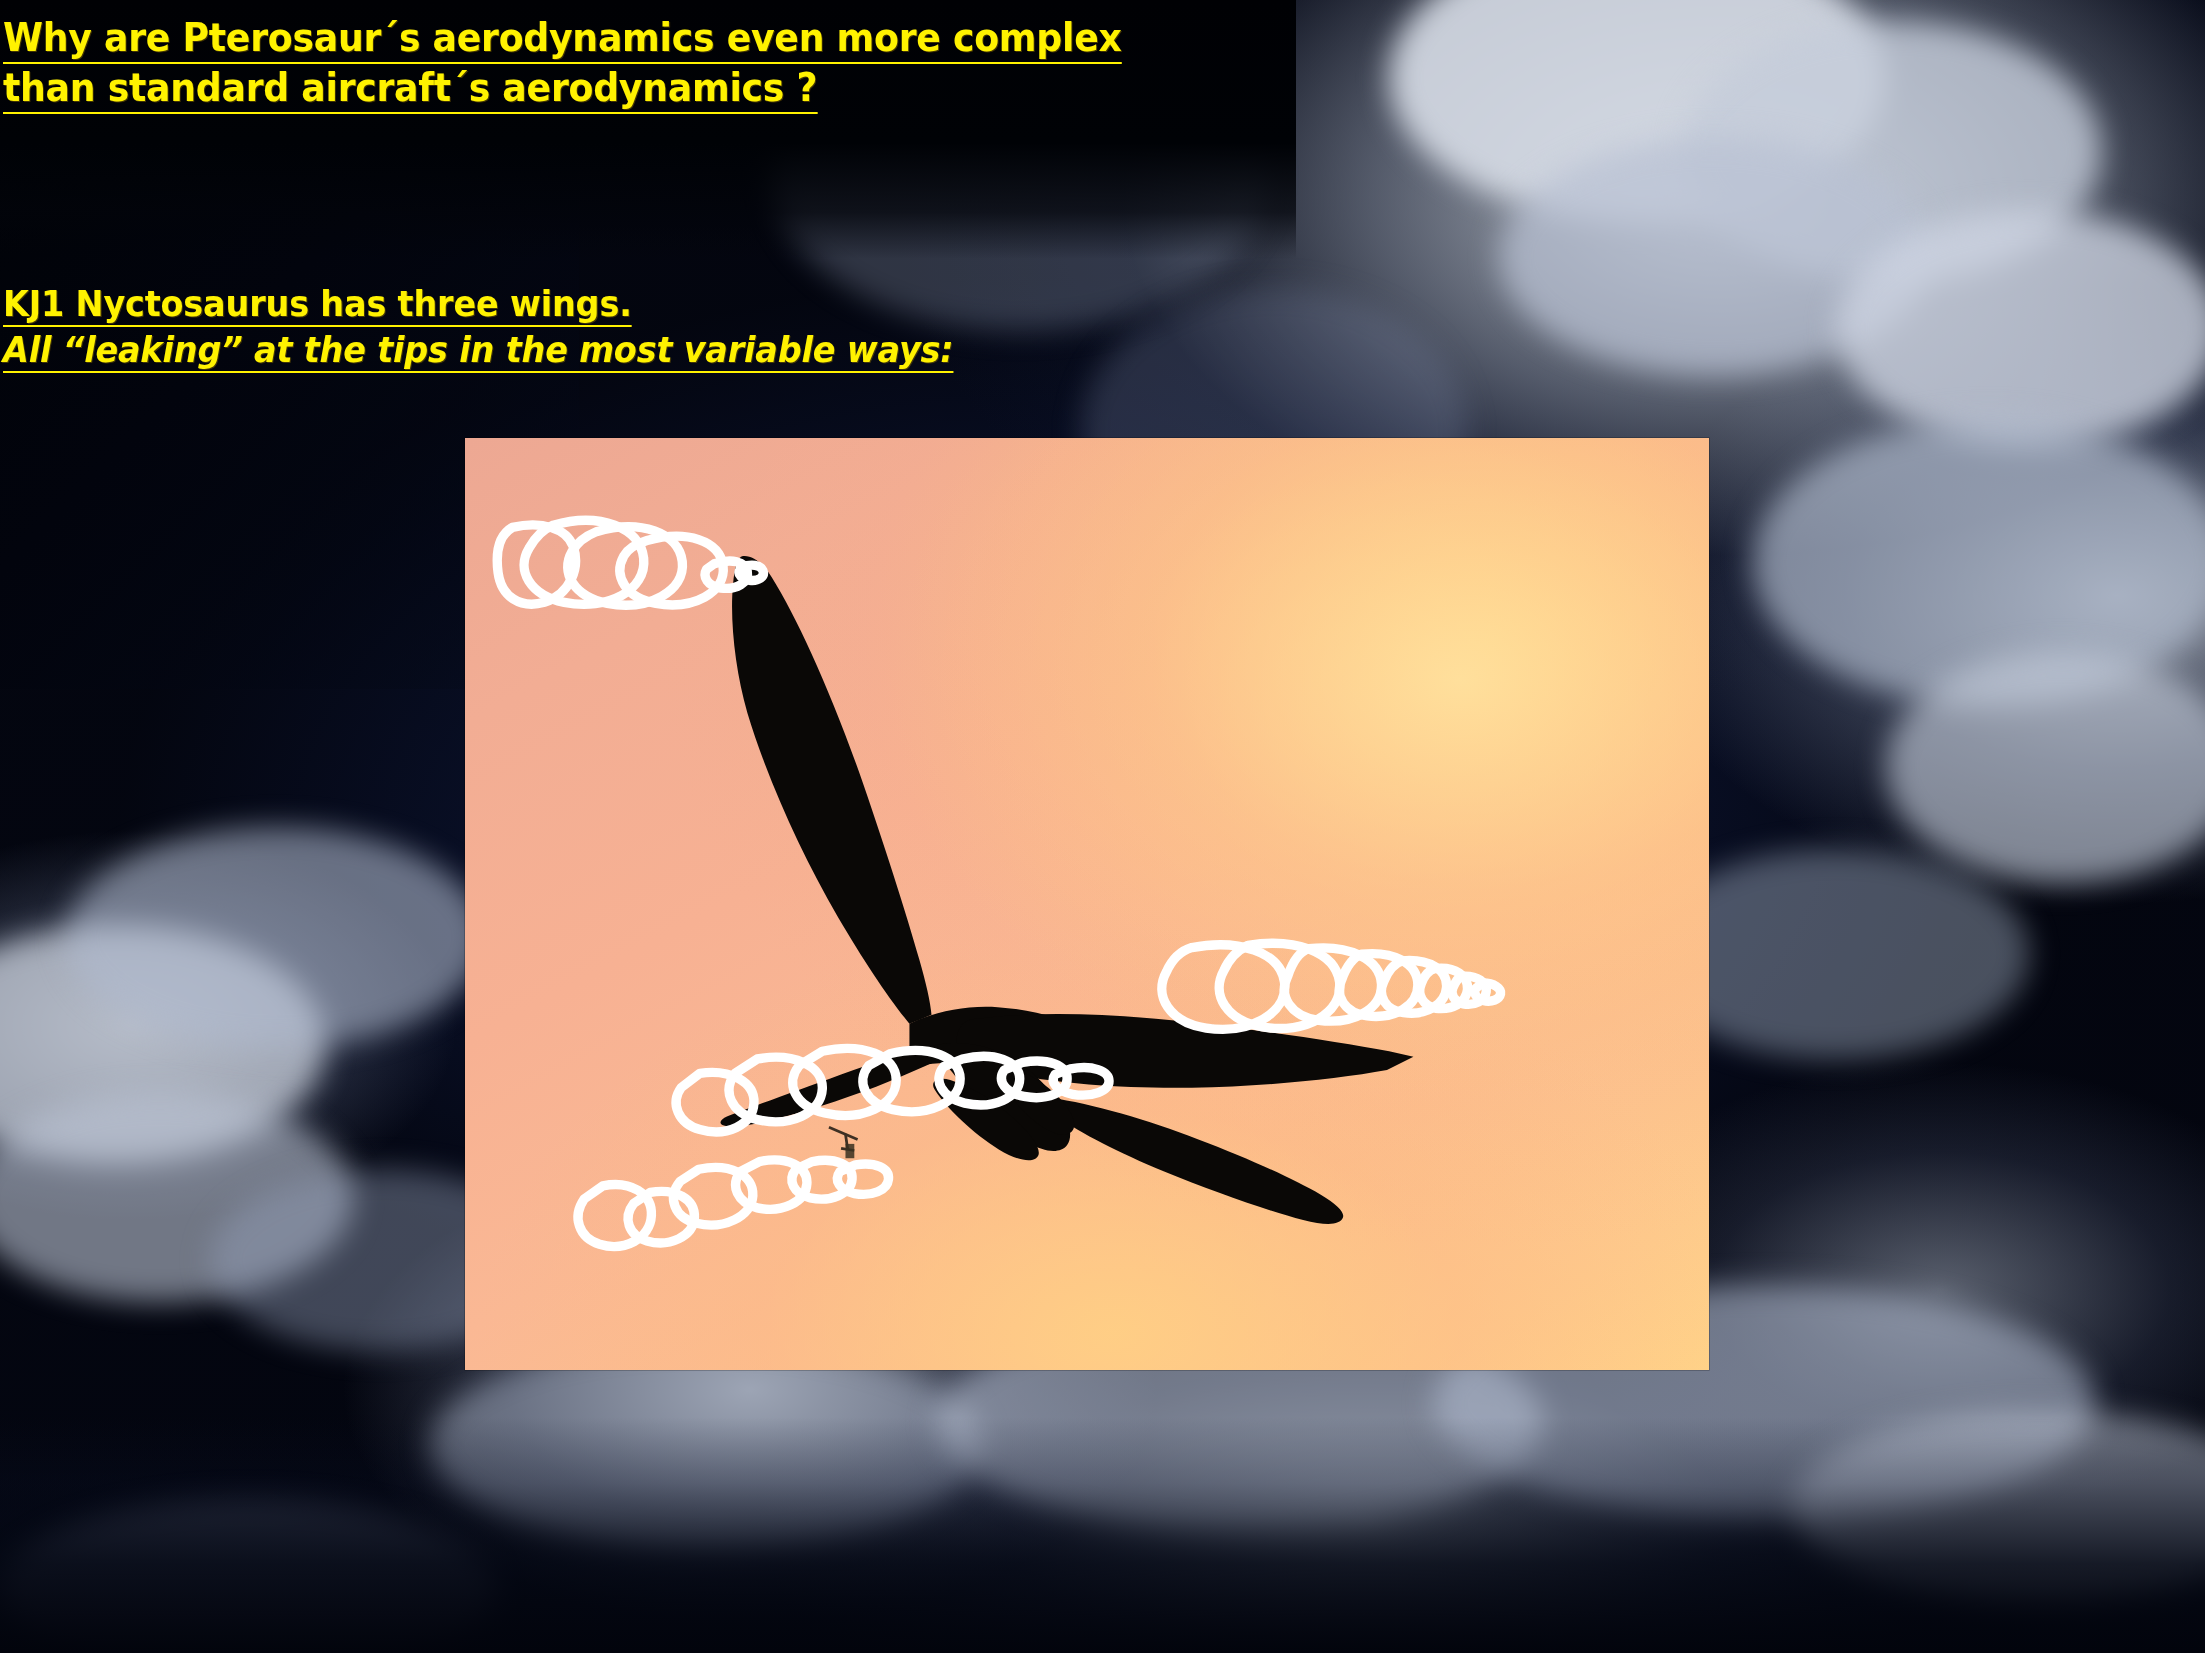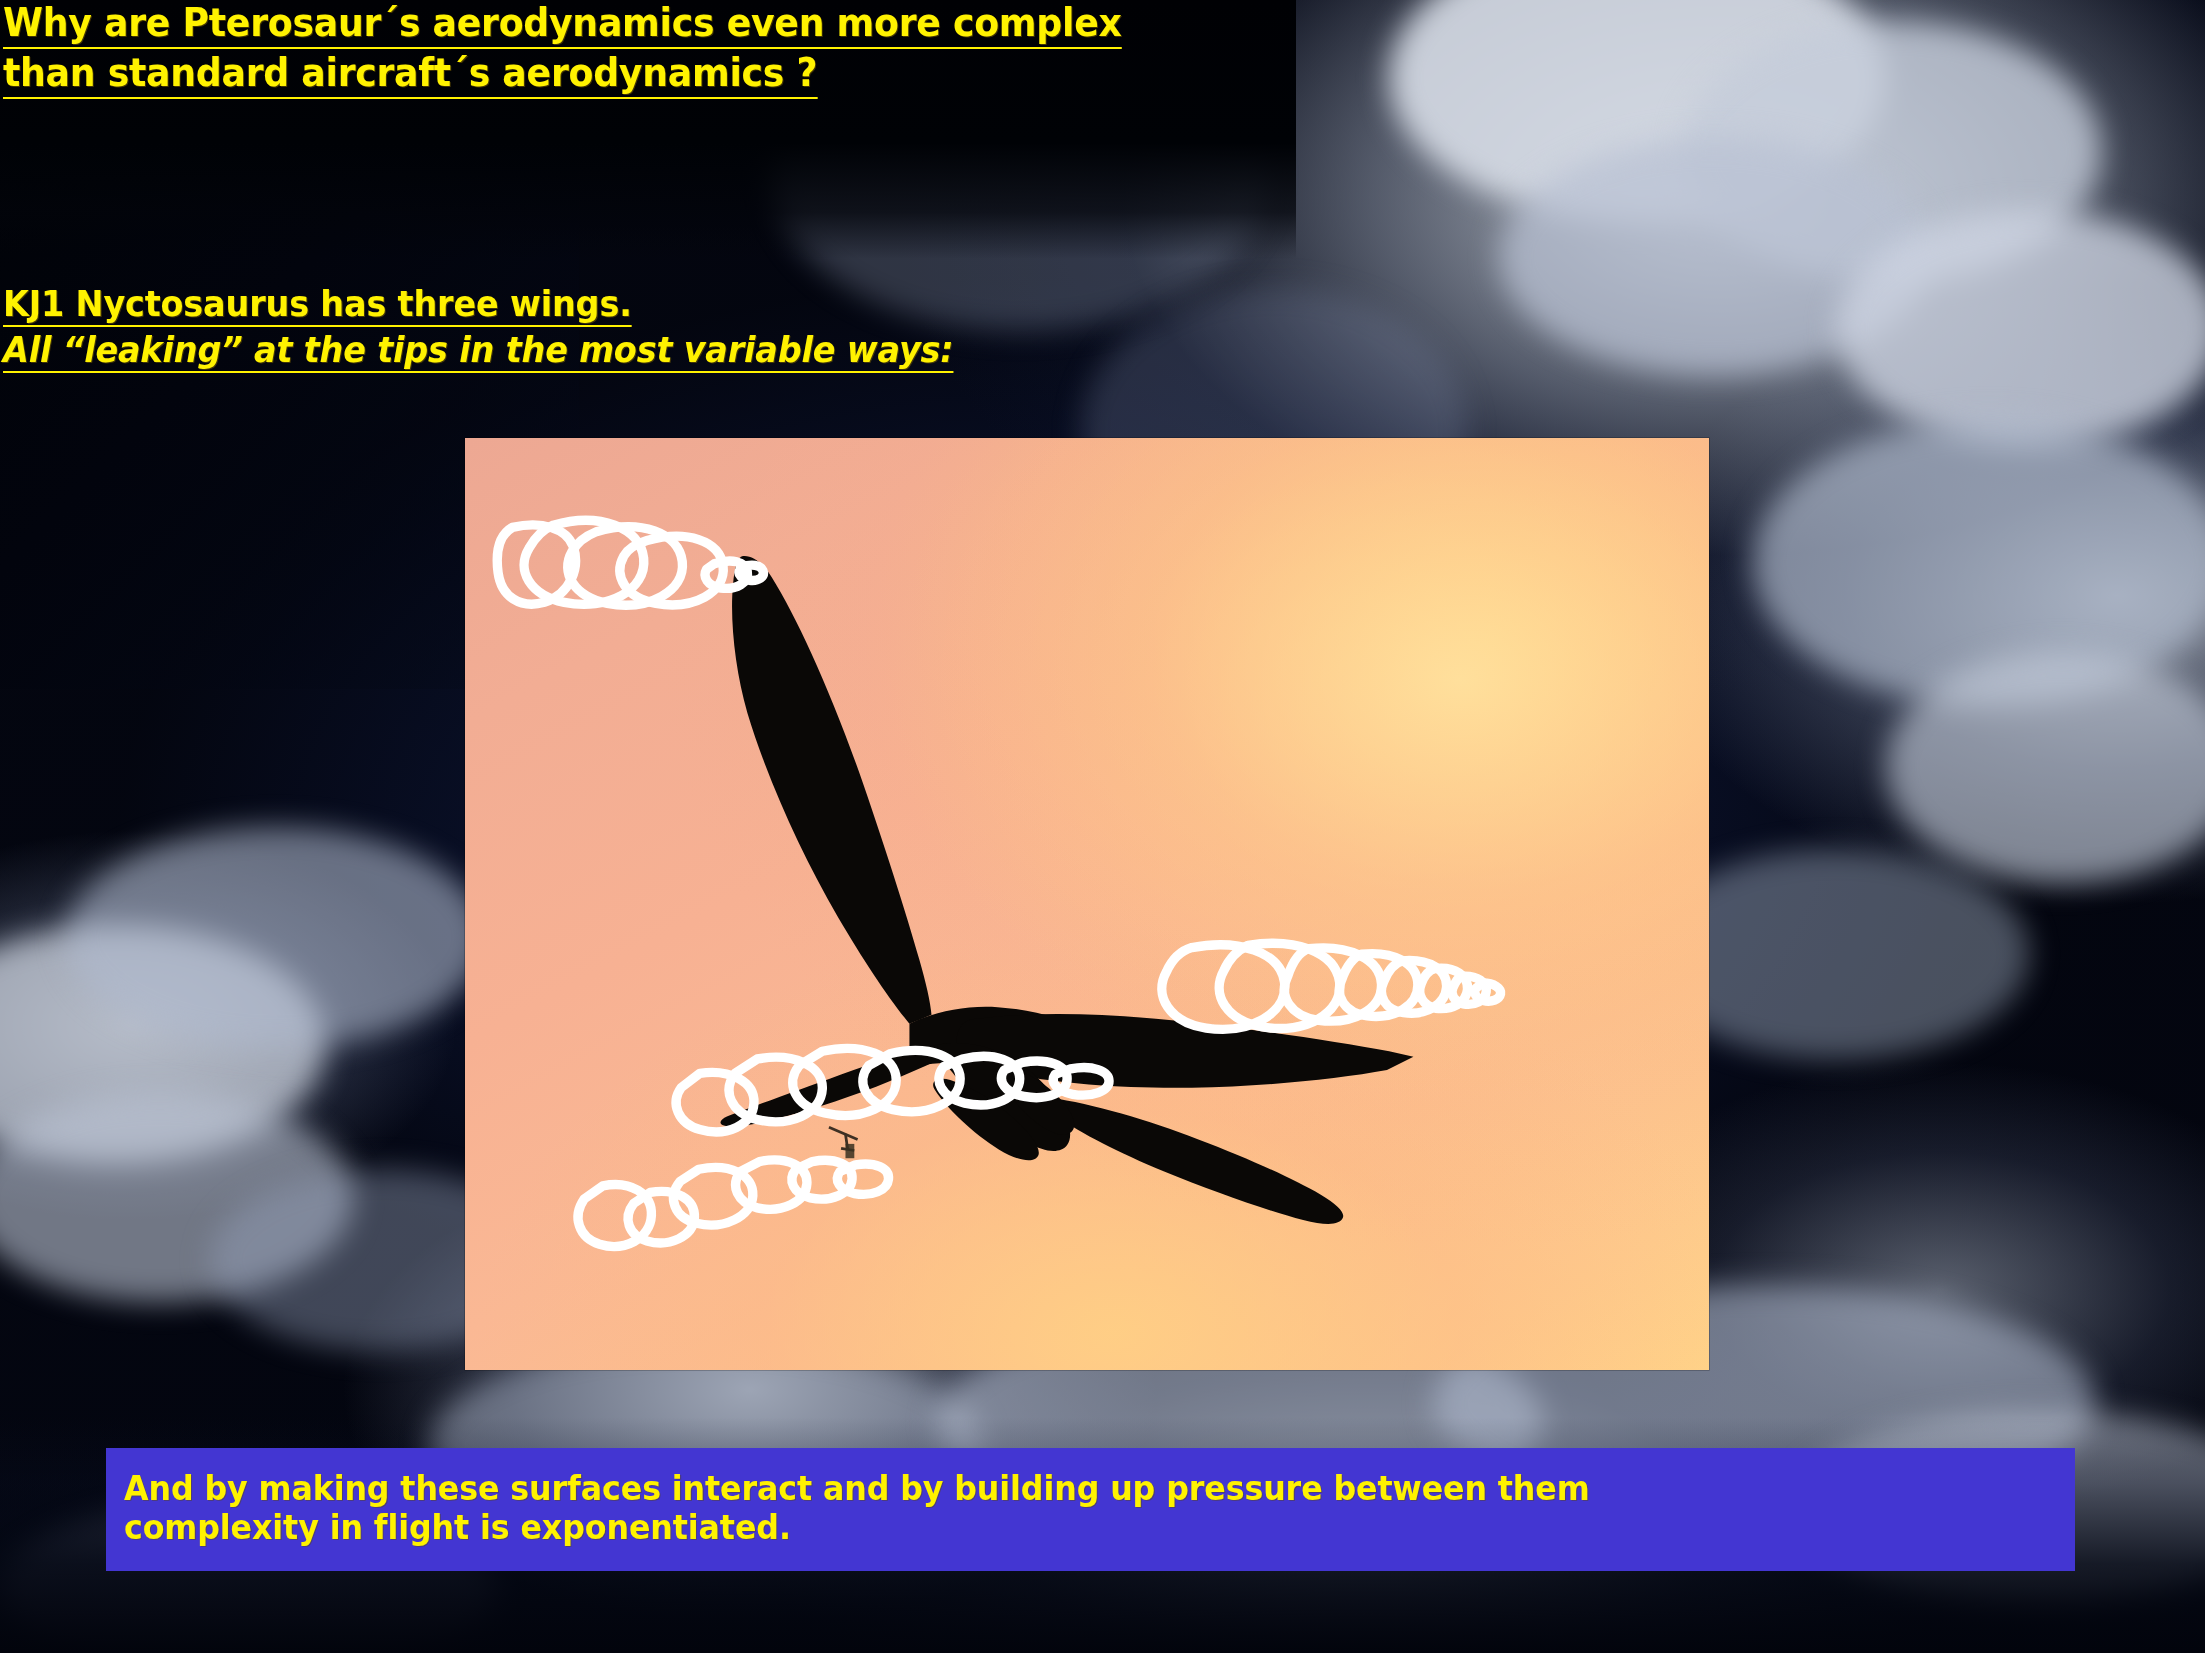--- a/index.html
+++ b/index.html
@@ -38,21 +38,21 @@
     position:absolute;left:0;top:0;width:1296px;height:259px;
     background:linear-gradient(180deg,#000104 0%,#000206 55%,rgba(2,4,10,0.72) 82%,rgba(4,8,20,0) 100%);
   }
   .sky-dark-bottom{
     position:absolute;left:0;bottom:0;width:2205px;height:237px;
     background:linear-gradient(0deg,#02040c 0%,rgba(4,8,20,0.82) 38%,rgba(8,14,34,0.30) 72%,rgba(10,18,42,0) 100%);
   }
   .cloud{position:absolute;border-radius:50%;filter:blur(14.3px);pointer-events:none;}
 
   
-  .head-block{position:absolute;left:3.3px;top:2px;z-index:40;}
+  .head-block{position:absolute;left:3.3px;top:17px;z-index:40;}
   .head-line{
     color:#FFF200;
     font-family:"DejaVu Sans", sans-serif;
     font-weight:bold;
     font-size:39px;
     line-height:1.10;
     letter-spacing:-0.3px;
     white-space:nowrap;
     display:inline-block;
     text-shadow:1.1px 1.1px 0 rgba(120,95,0,0.55);
@@ -296,19 +296,15 @@
           <path d="M 630 1312 C 672 1304, 704 1318, 702 1344 C 700 1370, 664 1386, 626 1378 C 596 1371, 584 1346, 600 1326 Z"></path>
           <path d="M 534 1312 C 584 1302, 622 1320, 620 1352 C 618 1386, 574 1406, 530 1396 C 494 1387, 480 1356, 500 1330 Z"></path>
           <path d="M 424 1326 C 480 1314, 524 1336, 522 1374 C 520 1412, 468 1436, 420 1424 C 380 1414, 366 1378, 390 1348 Z"></path>
           <path d="M 336 1368 C 382 1360, 418 1380, 416 1414 C 414 1448, 370 1468, 330 1456 C 296 1446, 286 1414, 306 1388 Z"></path>
           <path d="M 250 1356 C 300 1346, 340 1370, 338 1410 C 336 1452, 288 1476, 244 1462 C 206 1450, 194 1412, 216 1380 Z"></path>
         </g>
       </g>
     </svg>
   </div>
 
-  <div id="caption">
-    <div class="cap-line">And by making these surfaces interact and by building up pressure between them</div>
-    <div class="cap-line">complexity in flight is exponentiated.</div>
-  </div>
 
 </div>
 
 
 </body></html>

